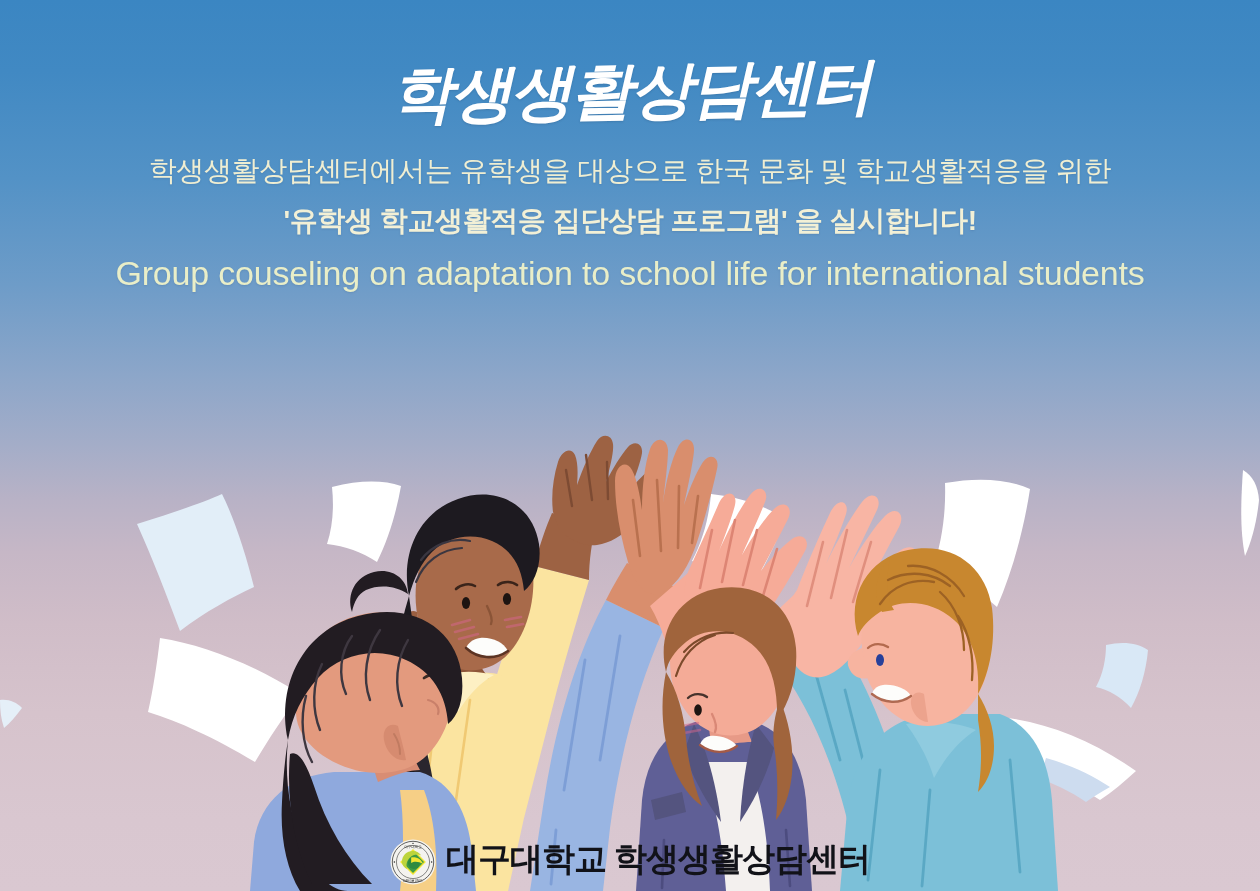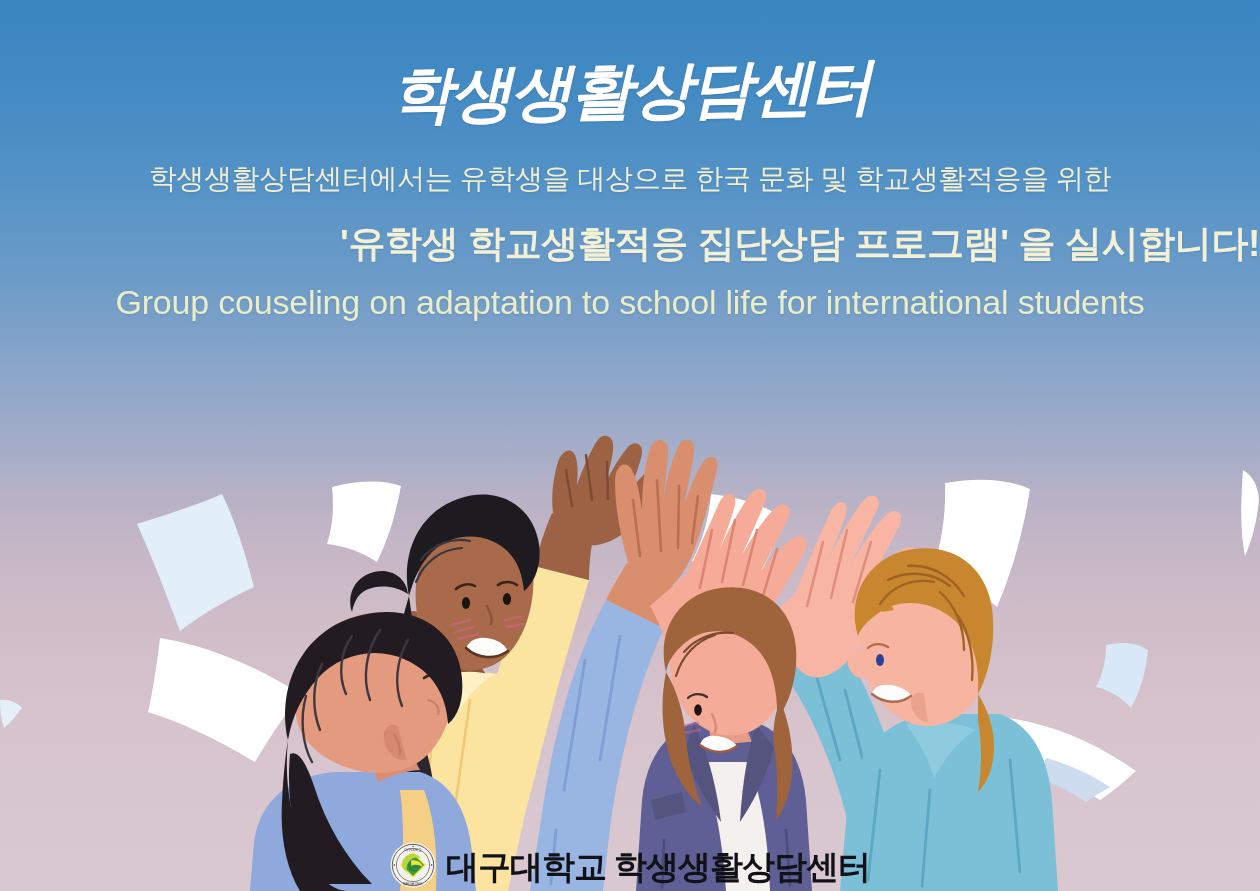--- a/index.html
+++ b/index.html
@@ -57,60 +57,58 @@
     padding-top:12px;
     font-size:67px;
     font-weight:700;
     letter-spacing:-1px;
     color:#b9dff7;
     line-height:1.1;
     text-shadow:0 2px 3px rgba(40,80,120,.22);
   }
 
   .sub1{
-    margin:12px;
+    margin:4px;
     padding-top:24px;
     font-size:28px;
     font-weight:400;
     color:#efeed2;
     letter-spacing:-0.4px;
     line-height:1.45;
     text-shadow:0 1px 2px rgba(50,80,120,.18);
   }
   .sub2{
     margin:0;
     padding-top:5px;
-    font-size:37px;
+    font-size:28px;
     font-weight:700;
     color:#f2f0d6;
     letter-spacing:-0.4px;
     line-height:1.45;
     text-shadow:0 1px 2px rgba(50,80,120,.18);
-    text-align:right;
   }
   .sub3{
     margin:0;
     padding-top:9px;
     font-size:34px;
     font-weight:400;
     color:#e9eec8;
     letter-spacing:-0.2px;
     line-height:1.4;
     text-shadow:0 1px 2px rgba(50,80,120,.18);
   }
 
   
   .footer{
     position:absolute;
     left:0;
     bottom:0;
     width:1260px;
     height:52px;
     display:flex;
-    align-items:center;
     justify-content:center;
     gap:10px;
     z-index:40;
   }
   .footer-logo{width:46px;height:46px;display:block;flex:0 0 auto;}
   .footer-name{
     font-size:33px;
     font-weight:700;
     color:#111218;
     letter-spacing:-1px;

